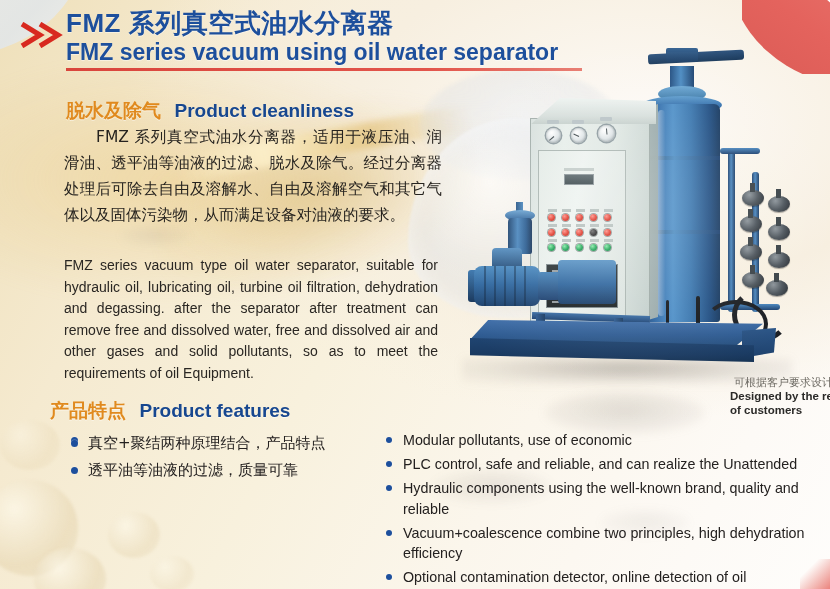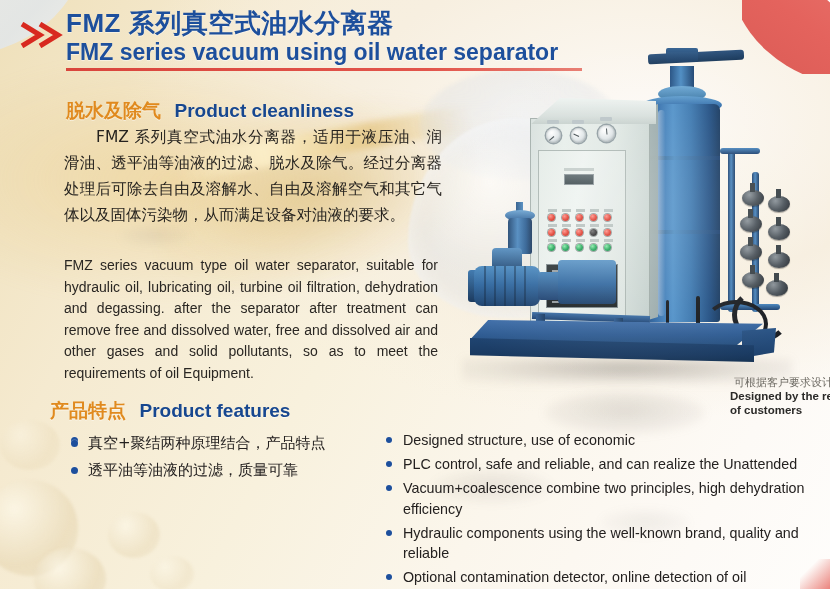--- a/index.html
+++ b/index.html
@@ -626,24 +626,24 @@
     <span class="en">Product features</span>
   </div>
 
   <ul class="bullets" id="bullets-cn">
     <li><span class="dot"></span></li>
     <li><span class="dot"></span><span>真空+聚结两种原理结合，产品特点</span></li>
     <li><span class="dot"></span><span>透平油等油液的过滤，质量可靠</span></li>
   </ul>
 
   <ul class="bullets" id="bullets-en">
-    <li><span class="dot"></span><span>Designed structure, use of economic</span></li>
+    <li><span class="dot"></span><span>Modular pollutants, use of economic</span></li>
     <li><span class="dot"></span><span>PLC control, safe and reliable, and can realize the Unattended</span></li>
+    <li><span class="dot"></span><span>Hydraulic components using the well-known brand, quality and reliable</span></li>
     <li><span class="dot"></span><span>Vacuum+coalescence combine two principles, high dehydration efficiency</span></li>
-    <li><span class="dot"></span><span>Hydraulic components using the well-known brand, quality and reliable</span></li>
     <li><span class="dot"></span><span>Optional contamination detector, online detection of oil cleanliness</span></li>
   </ul>
 
   <div class="caption">
     <div class="c-cn">可根据客户要求设计</div>
     <div class="c-en1">Designed by the require</div>
     <div class="c-en2">of customers</div>
   </div>
 
 </div>

